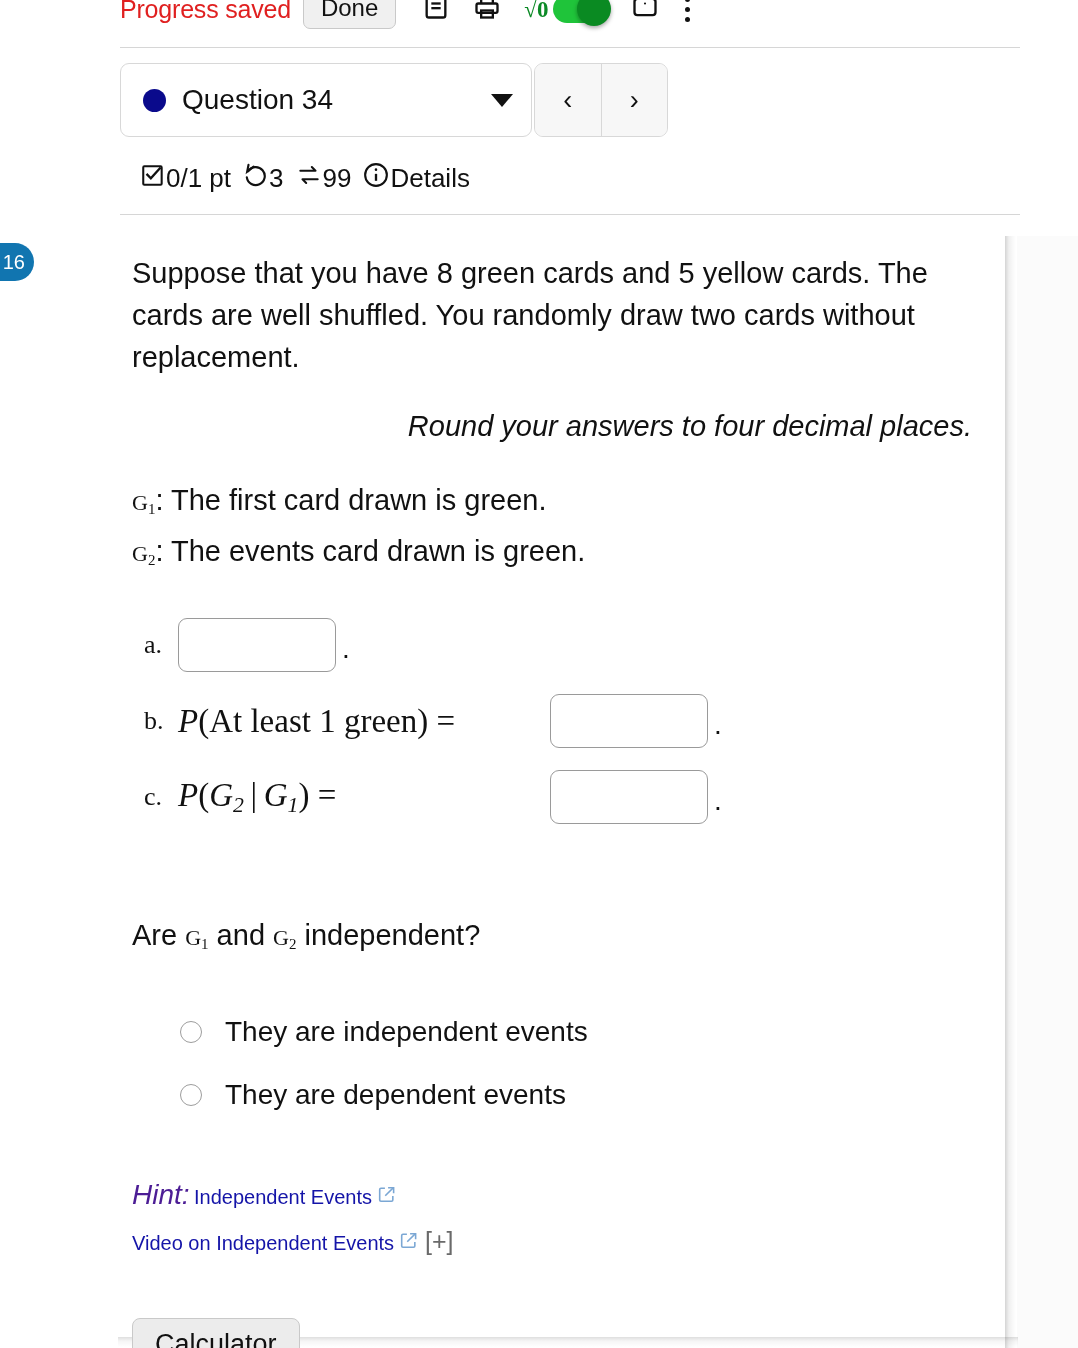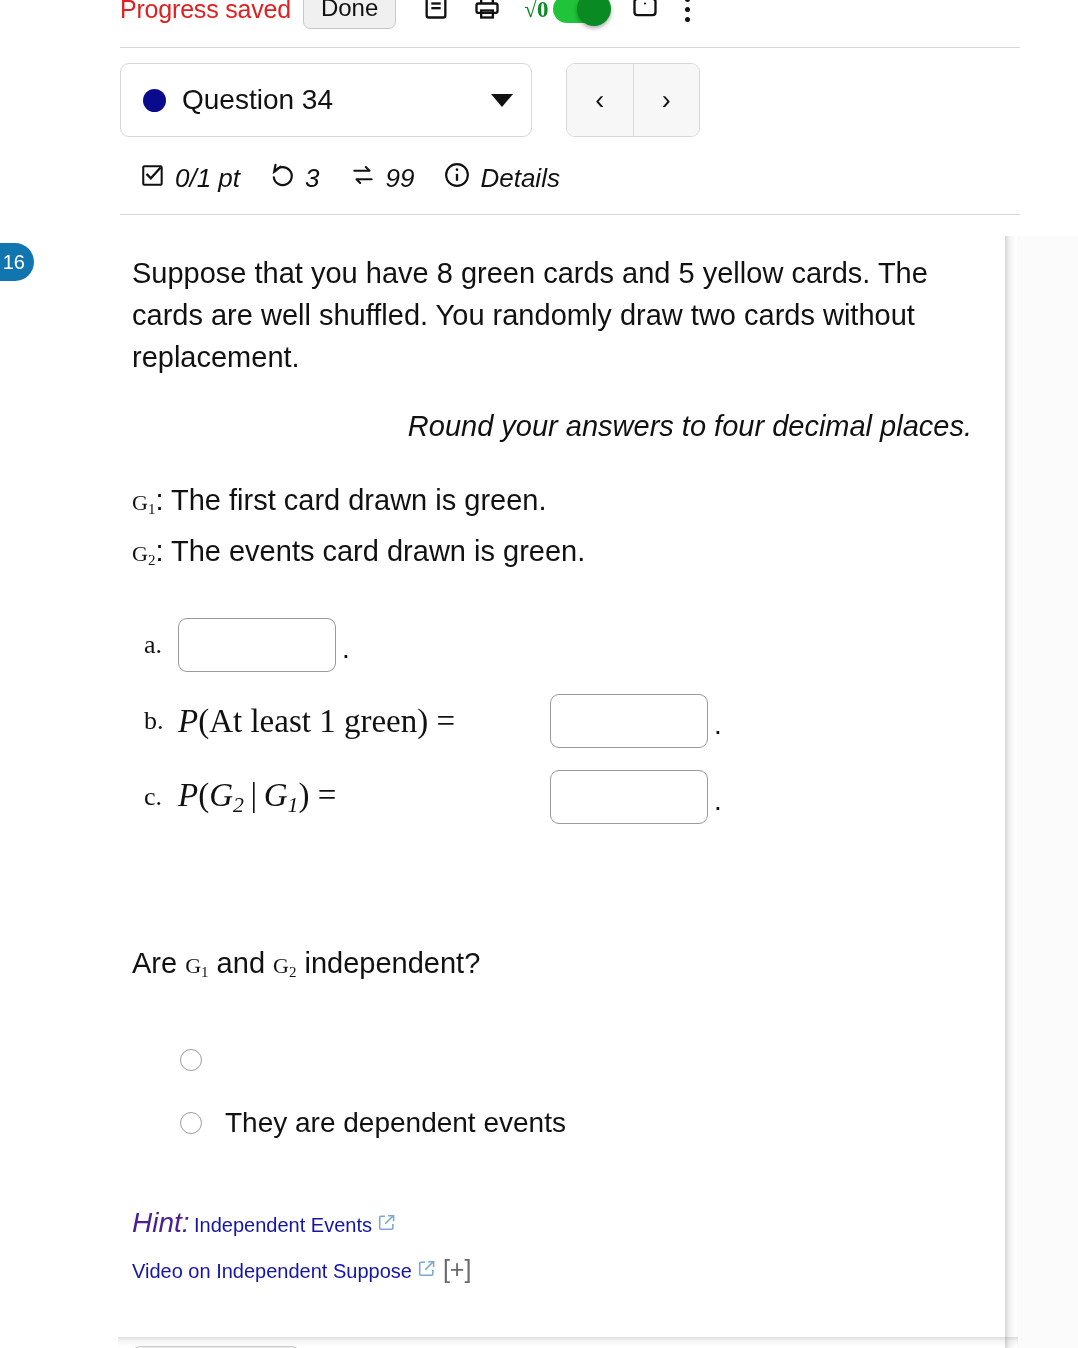--- a/index.html
+++ b/index.html
@@ -112,21 +112,21 @@
   .hrule.r1 { top: 47px; }
   .hrule.r2 { top: 214px; }
 
   
   .qrow {
     position: absolute;
     left: 120px;
     top: 63px;
     display: flex;
     align-items: flex-start;
-    gap: 34px;
+    gap: 2px;
   }
   .qselect {
     width: 412px;
     height: 74px;
     box-sizing: border-box;
     border: 1px solid #d8d8d8;
     border-radius: 9px;
     background: #ffffff;
     display: flex;
     align-items: center;
@@ -174,25 +174,23 @@
   }
   .navbtn + .navbtn { border-left: 1px solid #d8d8d8; }
 
   
   .detailrow {
     position: absolute;
     left: 140px;
     top: 161px;
     display: flex;
     align-items: center;
-    gap: 9px;
     font-size: 26px;
     color: #111;
     white-space: nowrap;
-    font-style: italic;
   }
   .detailrow .gap { width: 11px; }
   .detailrow .ic { display:block; }
 
   
   .sidebadge {
     position: absolute;
     left: -18px;
     top: 243px;
     width: 52px;
@@ -314,21 +312,21 @@
     font-size: 28px;
     color: #111;
     margin-left: 6px;
     line-height: 1;
     align-self: center;
     padding-top: 8px;
   }
 
   
   .indq {
-    margin-top: 108px;
+    margin-top: 80px;
     font-size: 29px;
     color: #111;
     line-height: 40px;
   }
   .choices { margin-top: 36px; padding-left: 48px; }
   .choice {
     display: flex;
     align-items: center;
     height: 63px;
   }
@@ -528,39 +526,40 @@
       </div>
 
     </div>
 
     
     <div class="indq"><span>Are </span><span class="mvar">G<sub>1</sub></span><span> and </span><span class="mvar">G<sub>2</sub></span><span> independent?</span></div>
 
     <div class="choices">
       <label class="choice">
         <span class="radio"></span>
+        <span class="clabel">They are independent events</span>
       </label>
       <label class="choice">
         <span class="radio"></span>
         <span class="clabel">They are dependent events</span>
       </label>
     </div>
 
     
     <div class="hints">
       <div>
         <span class="hintlabel">Hint:</span>
         <a class="hlink" href="#">Independent Events</a><span class="extlink"><svg width="19" height="19" viewBox="0 0 24 24" fill="none" stroke="#7ba7d4" stroke-width="2">
               <path d="M10 4H5a1.6 1.6 0 0 0-1.6 1.6V19A1.6 1.6 0 0 0 5 20.6h13.4A1.6 1.6 0 0 0 20 19v-5"></path>
               <path d="M14 3.4h7v7"></path>
               <path d="M10.4 13.6 20.4 3.6"></path>
             </svg></span>
       </div>
       <div>
-        <a class="hlink" href="#">Video on Independent Suppose</a><span class="extlink"><svg width="19" height="19" viewBox="0 0 24 24" fill="none" stroke="#7ba7d4" stroke-width="2">
+        <a class="hlink" href="#">Video on Independent Events</a><span class="extlink"><svg width="19" height="19" viewBox="0 0 24 24" fill="none" stroke="#7ba7d4" stroke-width="2">
               <path d="M10 4H5a1.6 1.6 0 0 0-1.6 1.6V19A1.6 1.6 0 0 0 5 20.6h13.4A1.6 1.6 0 0 0 20 19v-5"></path>
               <path d="M14 3.4h7v7"></path>
               <path d="M10.4 13.6 20.4 3.6"></path>
             </svg></span><span class="plusbox">[+]</span>
       </div>
     </div>
 
     <button class="calcbtn">Calculator</button>
 
   </div>

